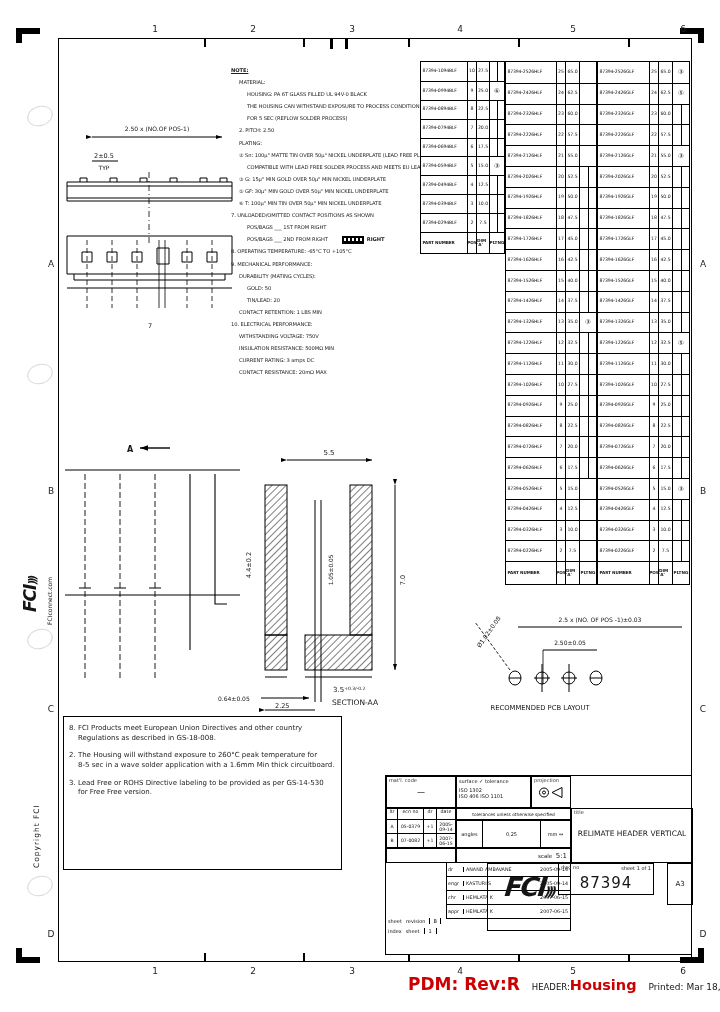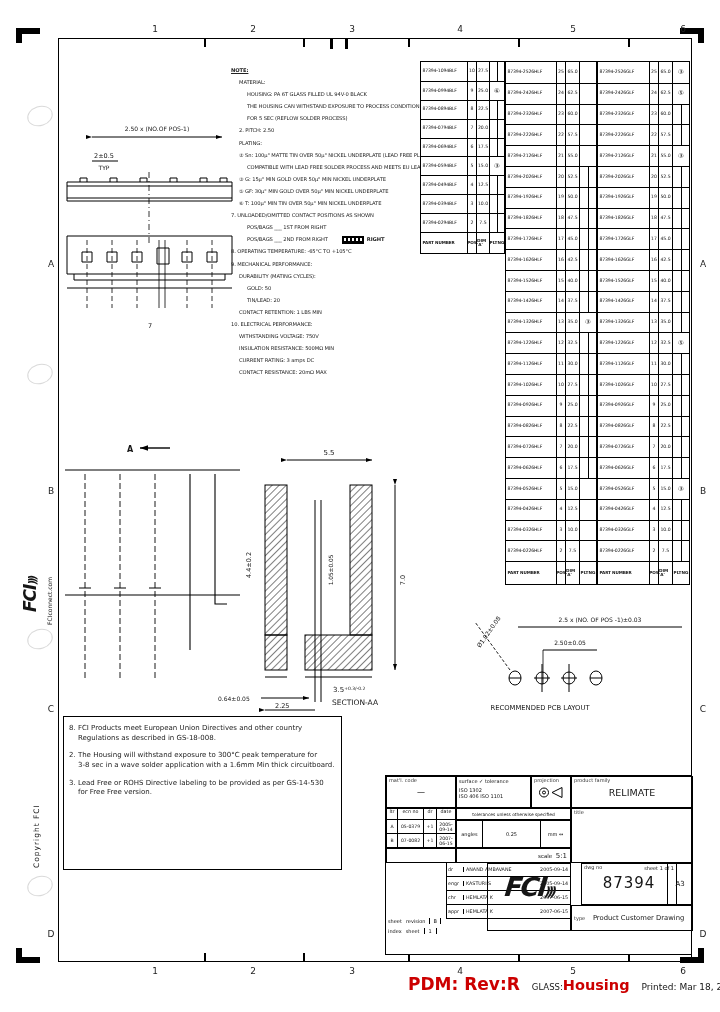--- a/index.html
+++ b/index.html
@@ -711,22 +711,22 @@
       <line x1="160" y1="78" x2="172" y2="78"></line>
   </g>
   <line x1="80" y1="70" x2="45" y2="22" stroke="#000" stroke-width=".9" stroke-dasharray="3 2"></line>
   <text x="50" y="48" font-size="6" transform="rotate(-55 50 48)">Ø1.02±0.08</text>
   <text x="110" y="110" font-size="6.8" text-anchor="middle">RECOMMENDED PCB LAYOUT</text>
 </svg>
 
 <div class="abs" id="notesbox">
     <div>8. FCI Products meet European Union Directives and other country</div>
     <div class="nb-cont">Regulations as described in GS-18-008.</div>
-    <div class="nb-gap">2. The Housing will withstand exposure to 300°C peak temperature for</div>
-    <div class="nb-cont">3-8 sec in a wave solder application with a 1.6mm Min thick circuitboard.</div>
+    <div class="nb-gap">2. The Housing will withstand exposure to 260°C peak temperature for</div>
+    <div class="nb-cont">8-5 sec in a wave solder application with a 1.6mm Min thick circuitboard.</div>
     <div class="nb-gap">3. Lead Free or ROHS Directive labeling to be provided as per GS-14-530</div>
     <div class="nb-cont">for Free Free version.</div>
   </div>
 
 <div class="abs" style="left:385px;top:775px;width:307px;height:180px;border:1.4px solid #000;background:#fff">
 
   <div class="abs tb" style="left:0;top:0;width:70px;height:32px">
     <div class="tb-lab">mat'l. code</div>
     <div class="tb-center" style="height:18px;font-size:8px">—</div>
   </div>
@@ -738,24 +738,20 @@
     <div class="tb-lab">projection</div>
     <div class="tb-center" style="height:18px">
       <svg width="26" height="13" viewBox="0 0 26 13">
         <circle cx="6" cy="6.5" r="4.5" fill="none" stroke="#000"></circle>
           <circle cx="6" cy="6.5" r="1.5" fill="none" stroke="#000"></circle>
         <path d="M14,6.5 L24,1.5 V11.5 z" fill="none" stroke="#000"></path>
       </svg>
     </div>
   </div>
 
-  <div class="abs tb" style="left:185px;top:0;width:122px;height:32px">
-    <div class="tb-lab">product family</div>
-    <div class="tb-center" style="height:18px;font-size:9.5px">RELIMATE</div>
-  </div>
 
   <div class="abs tb" style="left:0;top:32px;width:70px;height:12px;display:flex;font-size:4.8px;text-align:center">
     <span style="width:10px">ltr</span>
       <span style="width:26px;border-left:1px solid #000">ecn no</span>
       <span style="width:13px;border-left:1px solid #000">dr</span>
       <span style="flex:1;border-left:1px solid #000">date</span>
   </div>
   <div class="abs" id="revrows" style="left:0;top:44px;width:70px">
       <div style="display: flex; font-size: 4.6px; height: 14px; align-items: center; border-right: 1px solid rgb(0, 0, 0); border-bottom: 1px solid rgb(0, 0, 0); border-left: 1px solid rgb(0, 0, 0); border-image: initial; border-top: none;">
         <span style="width: 10px; text-align: center;">A</span>
@@ -781,20 +777,21 @@
       </div>
     <div style="width:30px;border-left:1px solid #000" class="tb-center"><span>mm</span>&nbsp;<span>↔</span></div>
   </div>
   <div class="abs tb" style="left:70px;top:72px;width:115px;height:15px;display:flex;align-items:center;justify-content:flex-end;font-size:5.5px;padding-right:3px">
     <span>scale</span>&nbsp;&nbsp;<span style="font-size:7px">5:1</span>
   </div>
   <div class="abs tb" style="left:0;top:72px;width:70px;height:15px"></div>
 
   <div class="abs tb" style="left:185px;top:32px;width:122px;height:55px">
     <div class="tb-lab">title</div>
+    <div class="tb-center" style="height:36px;font-size:7.5px;padding:0 4px">RELIMATE HEADER VERTICAL</div>
   </div>
 
   <div class="abs" id="sigrows" style="left:60px;top:87px;width:125px">
       <div style="display: flex; font-size: 4.8px; height: 14px; align-items: center; border-right: 1px solid rgb(0, 0, 0); border-bottom: 1px solid rgb(0, 0, 0); border-left: 1px solid rgb(0, 0, 0); border-image: initial; border-top: none; background: rgb(255, 255, 255);">
         <span style="width: 16px; padding-left: 1px;">dr</span>
         <span style="flex: 1 1 0%; border-left: 1px solid rgb(0, 0, 0); padding-left: 2px;">ANAND AMBAVANE</span>
         <span style="width: 34px; text-align: right; padding-right: 2px;">2005-09-14</span>
       </div>
       <div style="display: flex; font-size: 4.8px; height: 14px; align-items: center; border-right: 1px solid rgb(0, 0, 0); border-bottom: 1px solid rgb(0, 0, 0); border-left: 1px solid rgb(0, 0, 0); border-image: initial; border-top: none; background: rgb(255, 255, 255);">
         <span style="width: 16px; padding-left: 1px;">engr</span>
@@ -810,45 +807,41 @@
         <span style="width: 16px; padding-left: 1px;">appr</span>
         <span style="flex: 1 1 0%; border-left: 1px solid rgb(0, 0, 0); padding-left: 2px;">HEMLATA K</span>
         <span style="width: 34px; text-align: right; padding-right: 2px;">2007-06-15</span>
       </div>
     </div>
   <div class="abs tb tb-center" style="left:101px;top:87px;width:84px;height:68px;left:101px">
   </div>
 
   <div class="abs" style="left:118px;top:96px;width:52px;height:50px;font-weight:bold;font-style:italic;font-size:26px;letter-spacing:-2px;transform:skewX(-6deg)">FCI<span style="font-size:13px;letter-spacing:-3px">)))</span></div>
 
-  <div class="abs tb" style="left:195px;top:87px;width:96px;height:42px">
+  <div class="abs tb" style="left:172px;top:87px;width:96px;height:32px">
     <div style="display:flex;justify-content:space-between">
       <span class="tb-lab">dwg no</span>
       <span style="font-size:5px;padding:1px 2px 0 0">sheet 1 of 1</span>
     </div>
     <div class="tb-center" style="height:24px;font-size:15px;letter-spacing:1px">87394</div>
   </div>
   <div class="abs tb tb-center" style="left:281px;top:87px;width:26px;height:42px;font-size:7px">A3</div>
 
-  <div class="abs tb" style="left:185px;top:129px;width:122px;height:26px;display:flex;align-items:center">
-    <span class="tb-lab">type</span>
-    <span style="font-size:6.8px;flex:1;text-align:center">Product Customer Drawing</span>
-  </div>
 
   <div class="abs" style="left:2px;top:142px;width:58px;font-size:5px">
     <div style="display:flex;gap:4px">
         <span>sheet</span>
         <span>revision</span>
         <span style="border-left:1px solid #000;border-right:1px solid #000;padding:0 3px">B</span>
       </div>
     <div style="display:flex;gap:4px;margin-top:4px">
         <span>index</span>
         <span>sheet</span>
         <span style="border-left:1px solid #000;border-right:1px solid #000;padding:0 4px">1</span>
       </div>
   </div>
 </div>
 
 <div class="abs" id="pdm-bar">
   <span class="red" style="font-size:17px;font-weight:bold">PDM: Rev:R</span>
-  <span style="font-size:8.5px"><span>GLASS:</span><span class="red" style="font-size:14.5px;font-weight:bold">Housing</span></span>
+  <span style="font-size:8.5px"><span>HEADER:</span><span class="red" style="font-size:14.5px;font-weight:bold">Housing</span></span>
   <span style="font-size:9px">Printed: Mar 18, 2009</span>
 </div>
 
 </body></html>

